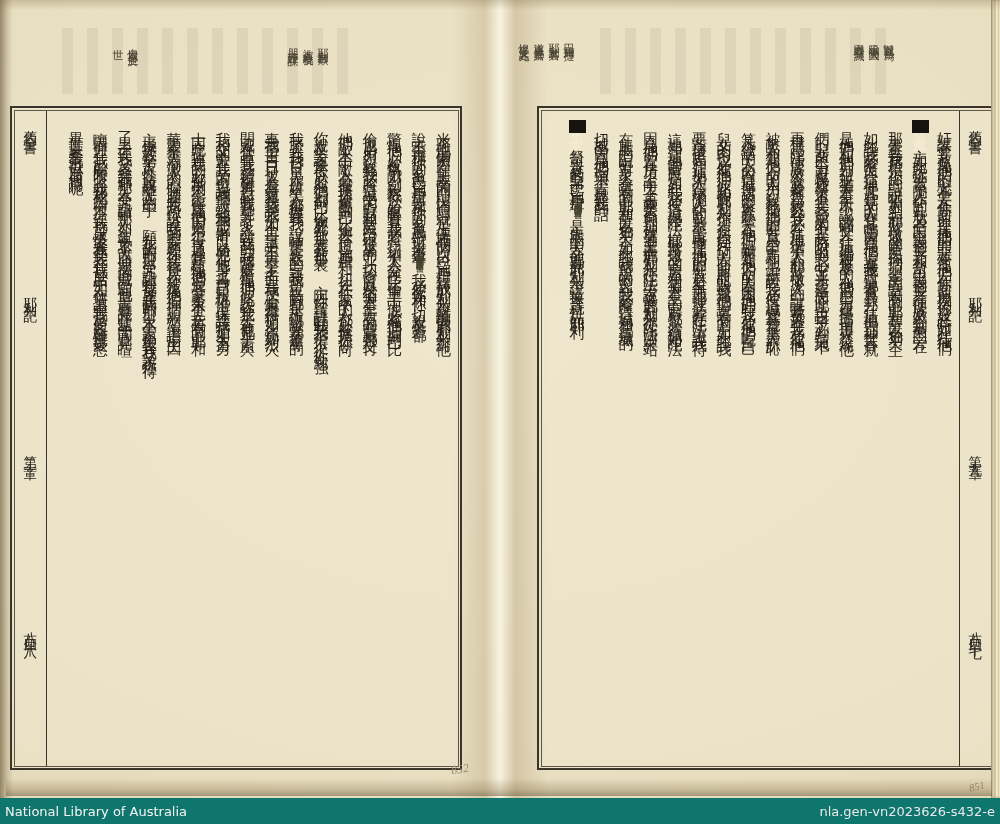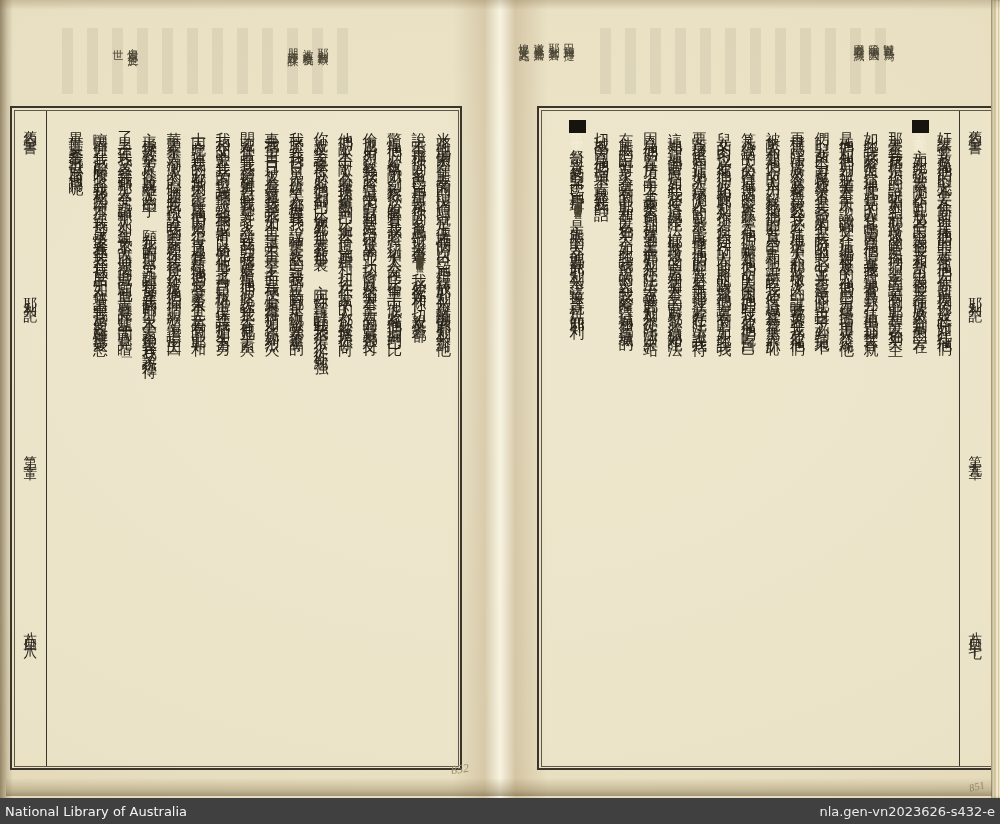--- a/index.html
+++ b/index.html
@@ -61,21 +61,21 @@
   #notes-r-inner{left:518px;top:35px;}
   #notes-l-a{left:287px;top:40px;}
   #notes-l-b{left:112px;top:40px;}
 
   
   .pencil{position:absolute;font-family:"Liberation Serif",serif;font-style:italic;color:#9a8e71;}
   #pencil-852{left:451px;top:762px;font-size:12px;transform:rotate(-9deg);}
   #pencil-851{left:969px;top:781px;font-size:10.5px;transform:rotate(-14deg);}
 
   
-  .footer{position:absolute;left:0;bottom:0;width:1000px;height:26px;background:#404040;
+  .footer{position:absolute;left:0;bottom:0;width:1000px;height:26px;background:#0f766e;
     color:#f4f4f4;display:flex;justify-content:space-between;align-items:center;
     padding:0 5px;box-sizing:border-box;font-size:13px;}
   .footer .fid{color:#e9e9e9;}
 </style>
 </head>
 <body>
 
 <div class="scan">
   <div class="ghost l"></div>
   <div class="ghost r"></div>

